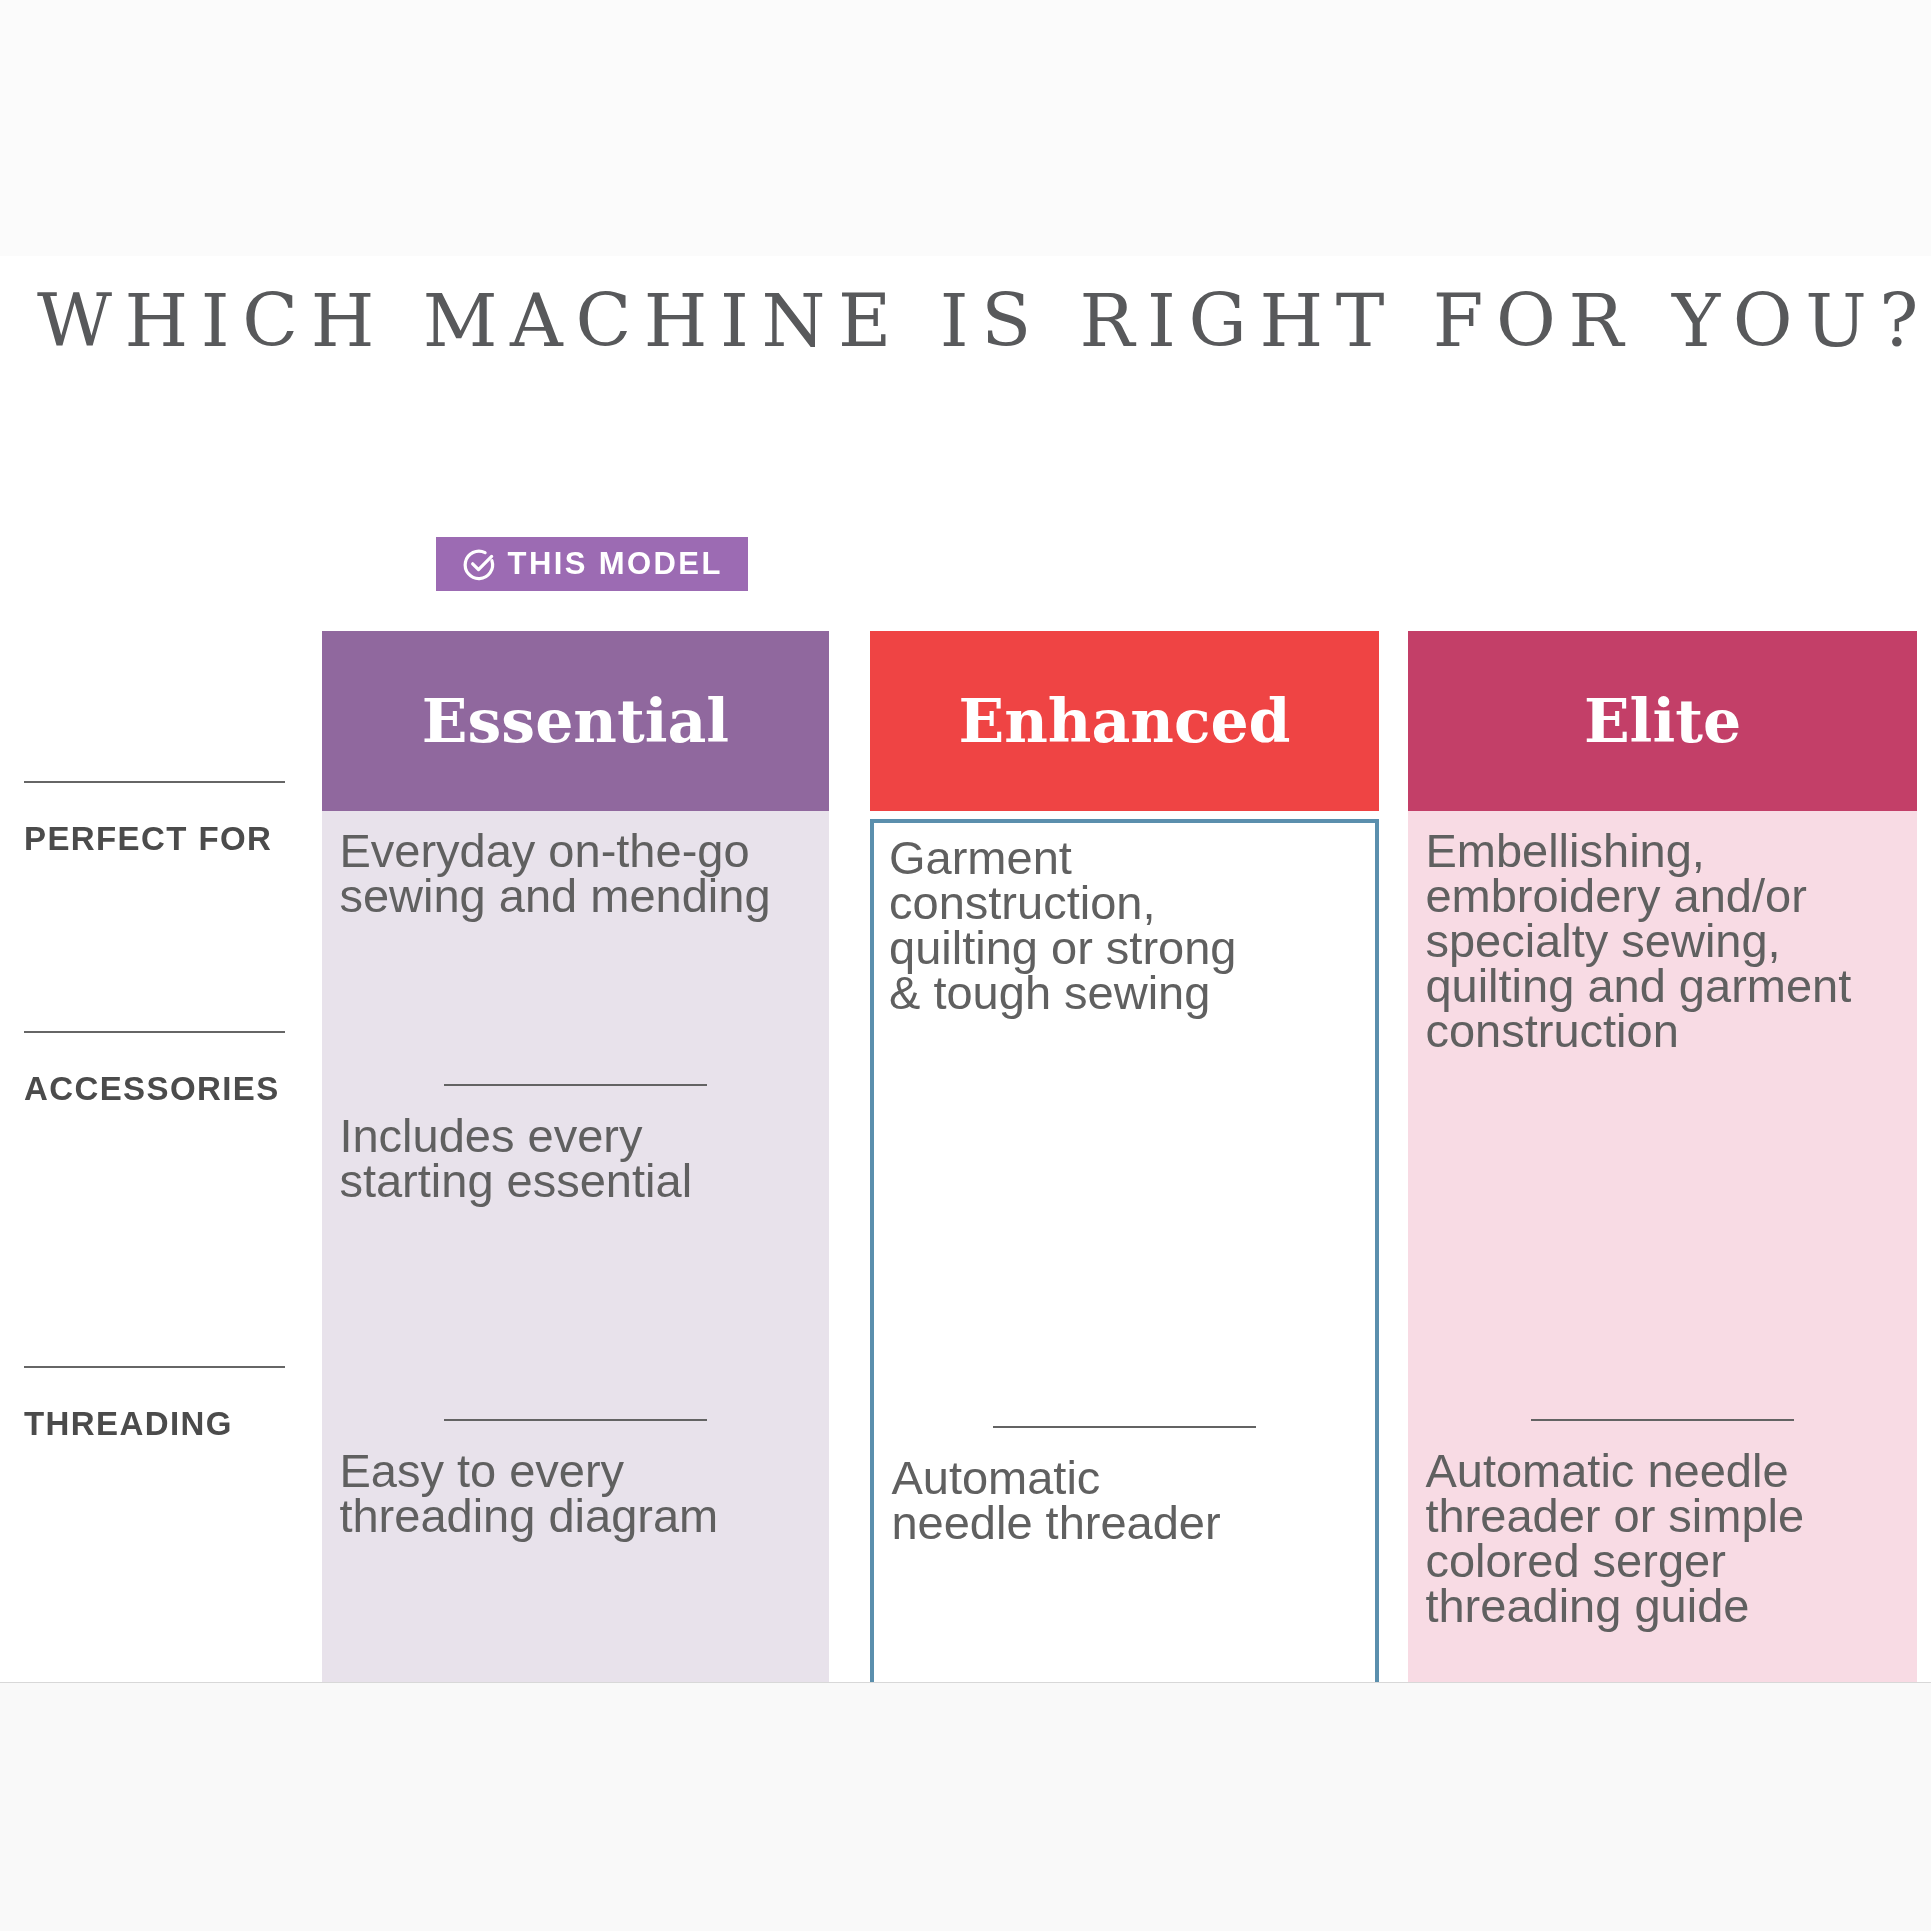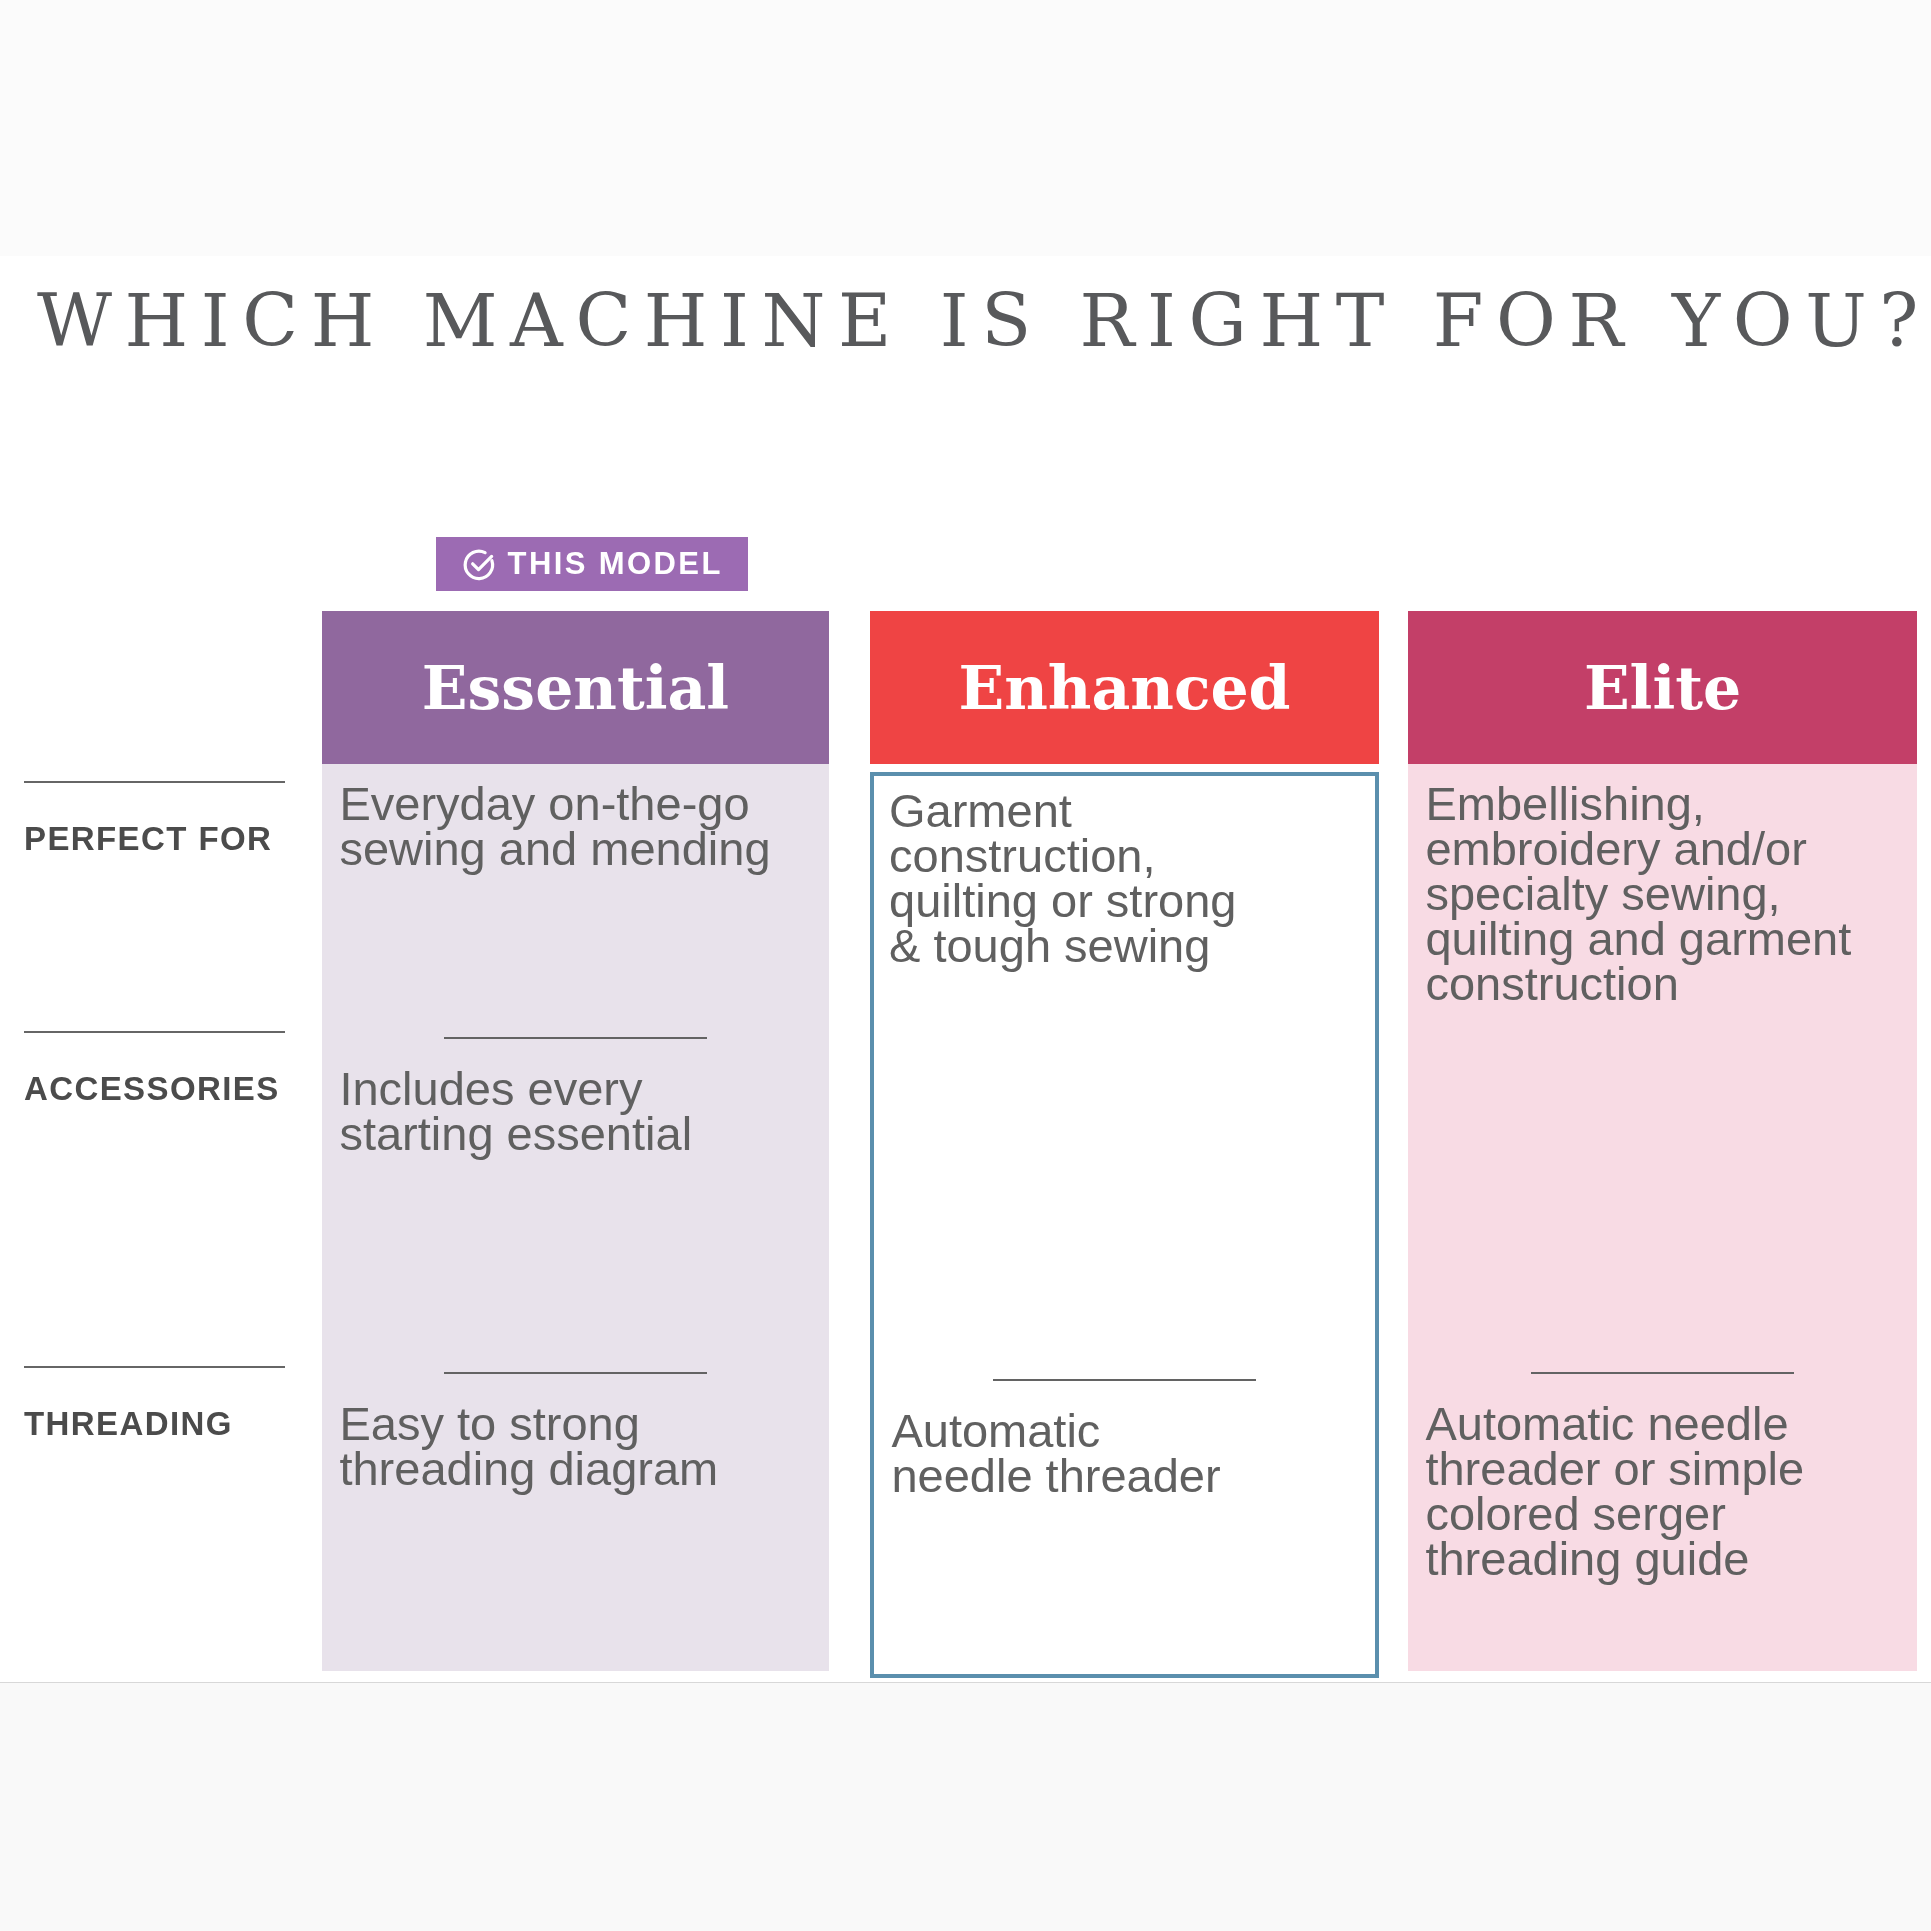--- a/index.html
+++ b/index.html
@@ -39,22 +39,22 @@
   }
   .row-label.rl-0{top:741px;margin-top:40px;}
   .row-label.rl-1{top:1031px;}
   .row-label.rl-2{top:1366px;}
   
   .column{position:absolute;top:611px;}
   .col-essential{left:322px;width:507px;}
   .col-enhanced{left:870px;width:509px;}
   .col-elite{left:1408px;width:509px;}
   .col-header{
-    height:153px;display:flex;align-items:center;justify-content:center;
-    font-family:"DejaVu Serif", serif;font-weight:bold;font-size:60px;color:#ffffff;
+    height:180px;display:flex;align-items:center;justify-content:center;
+    font-family:"DejaVu Serif", serif;font-weight:bold;font-size:60px;color:#ffffff;margin-top:20px;
   }
   .col-body{position:relative;box-sizing:border-box;}
   .col-essential .col-body{height:907px;background:#e8e2eb;}
   .col-enhanced .col-body{margin-top:7.7px;height:906px;background:#ffffff;border:4.8px solid #5b8fad;}
   .col-elite .col-body{height:907px;background:#f8dbe4;}
   .cell{position:absolute;left:0;width:100%;box-sizing:border-box;padding:0 17.4px;}
   .cell-0{top:17.4px;}
   .cell-1{top:273px;}
   .cell-2{top:608px;}
   .col-enhanced .cell-0{top:12.6px;padding-left:15px;}
@@ -106,21 +106,21 @@
         <div class="cell-text">Everyday on-the-go
 sewing and mending</div>
       </div>
       <div class="cell cell-1">
         <div class="cell-rule"></div>
         <div class="cell-text">Includes every
 starting essential</div>
       </div>
       <div class="cell cell-2">
         <div class="cell-rule"></div>
-        <div class="cell-text">Easy to strong
+        <div class="cell-text">Easy to every
 threading diagram</div>
       </div>
     </div>
   </div>
 
   <div class="column col-enhanced">
     <div class="col-header" style="background-color: #ef4444;">Enhanced</div>
     <div class="col-body" style="background-color: rgb(255, 255, 255); border-color: rgb(91, 143, 173);">
       <div class="cell cell-0">
         <div class="cell-text">Garment

